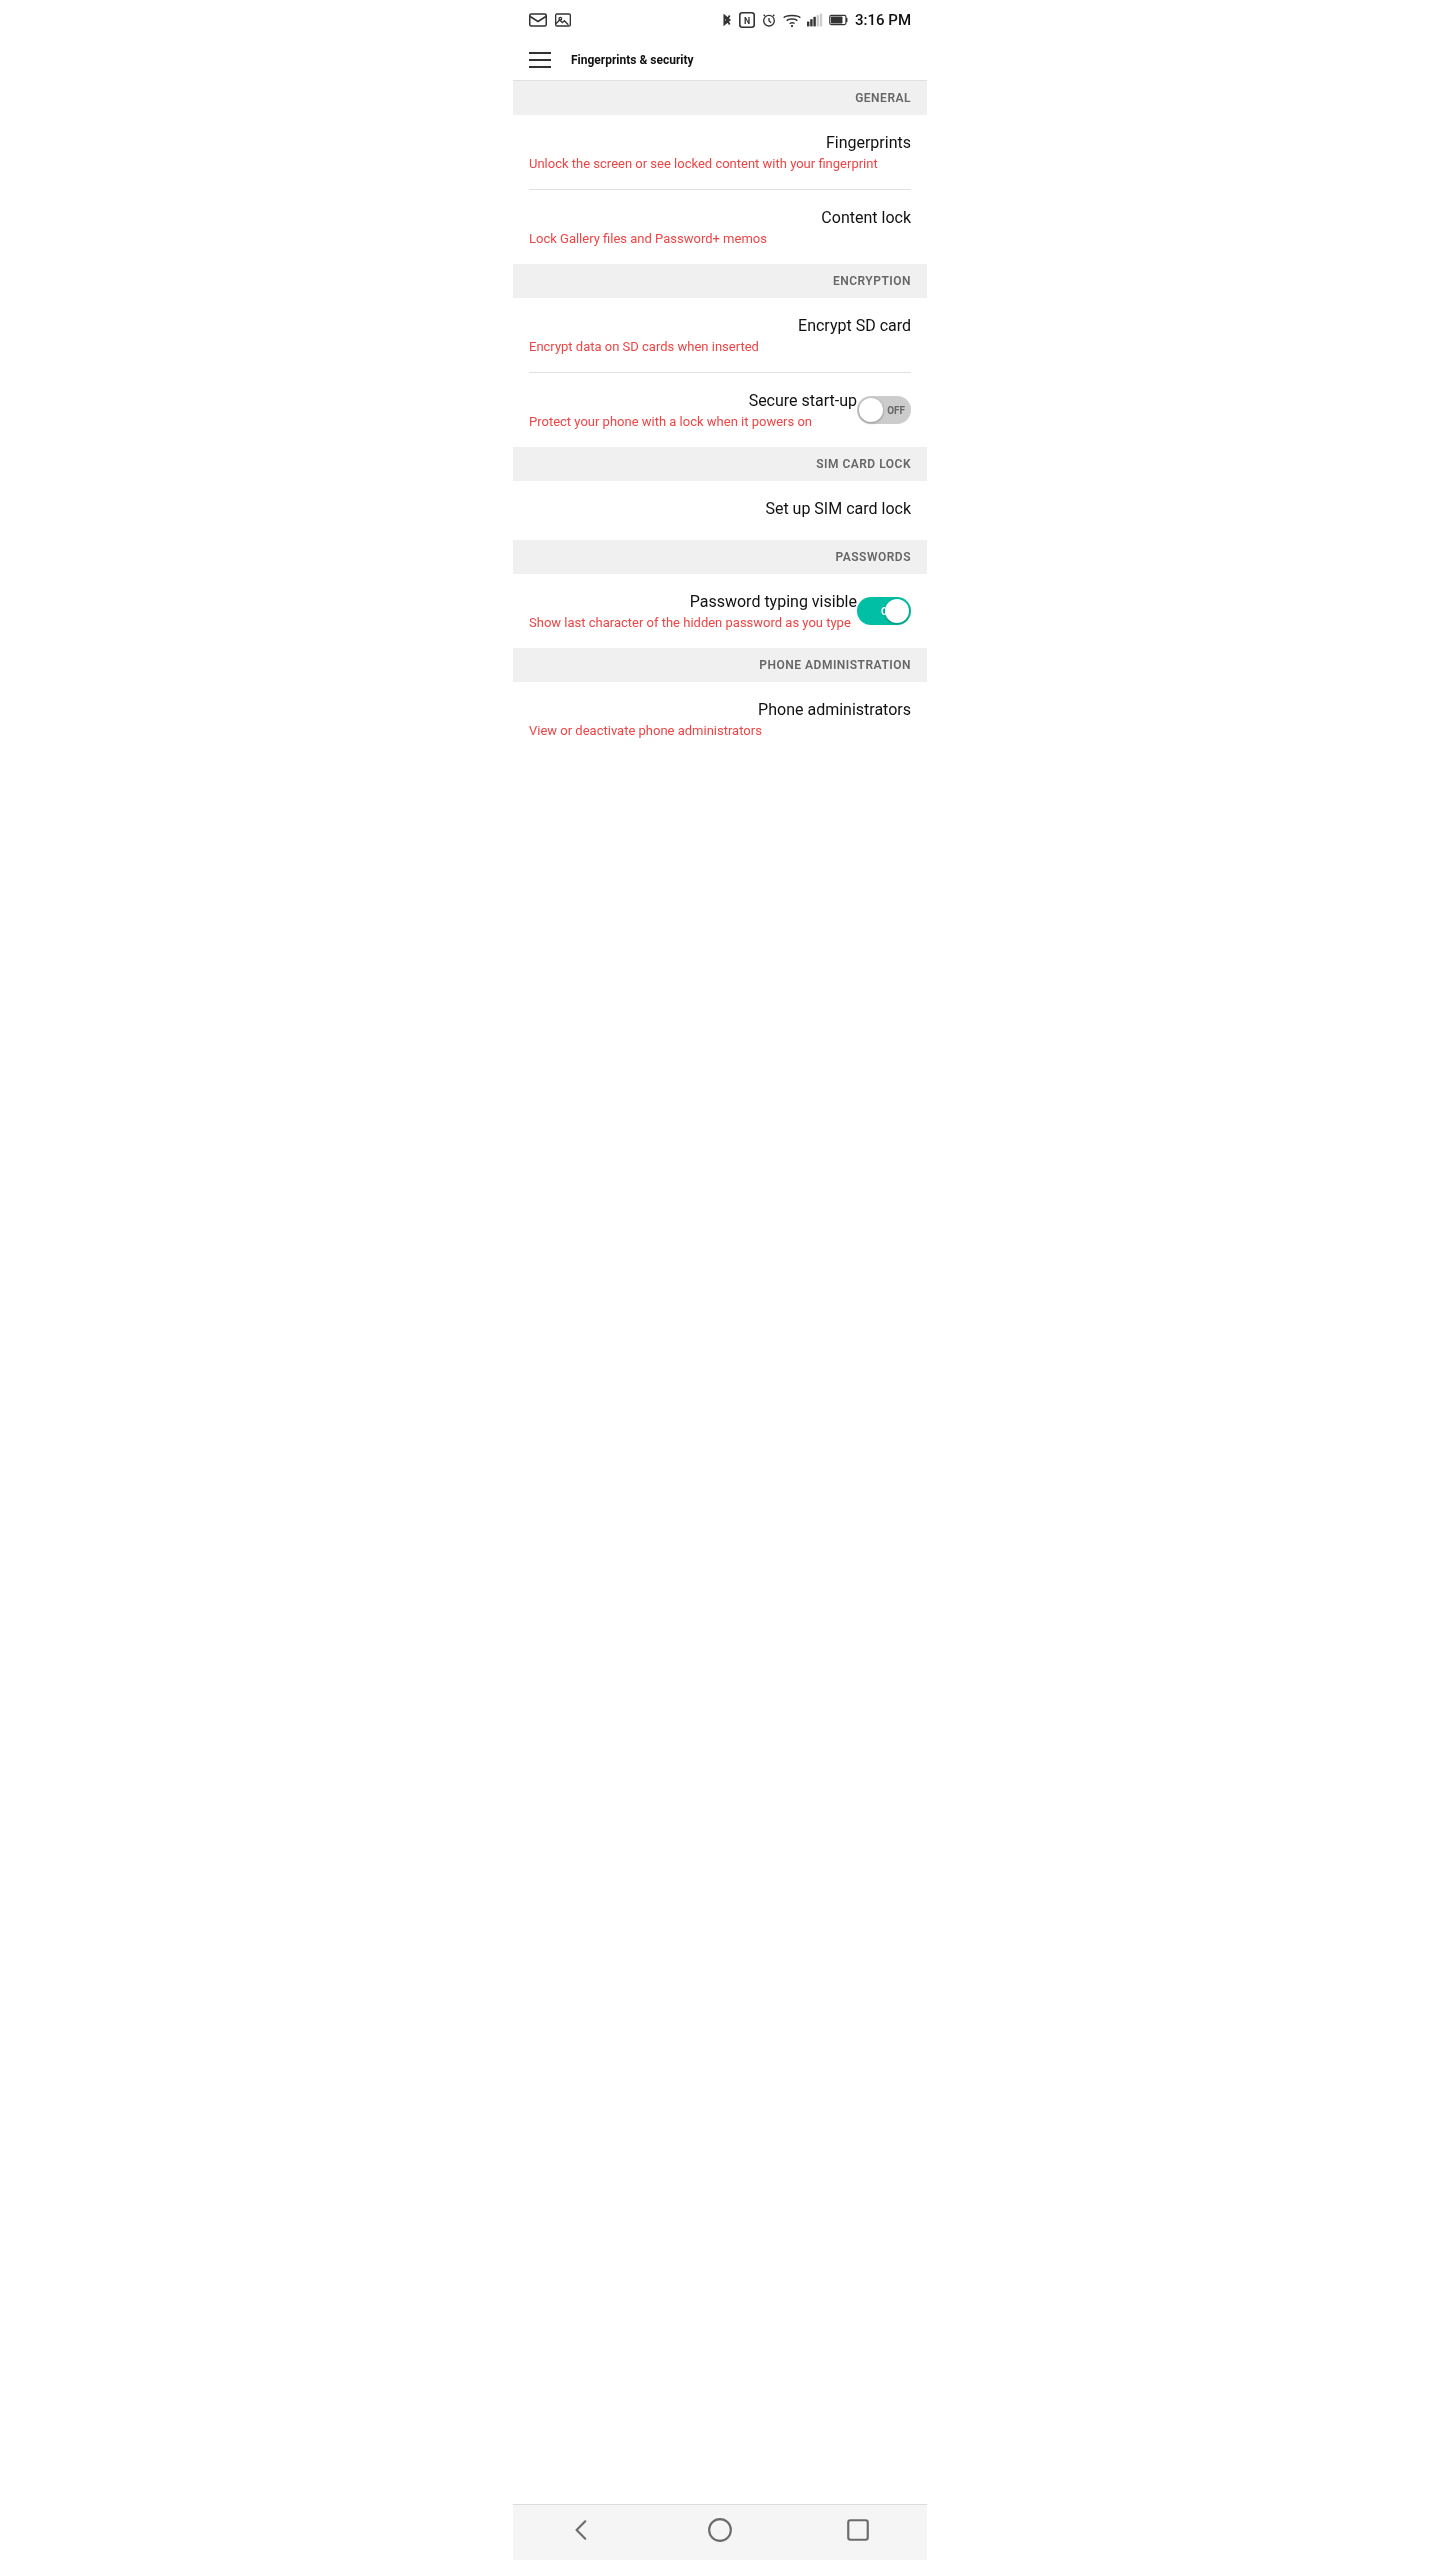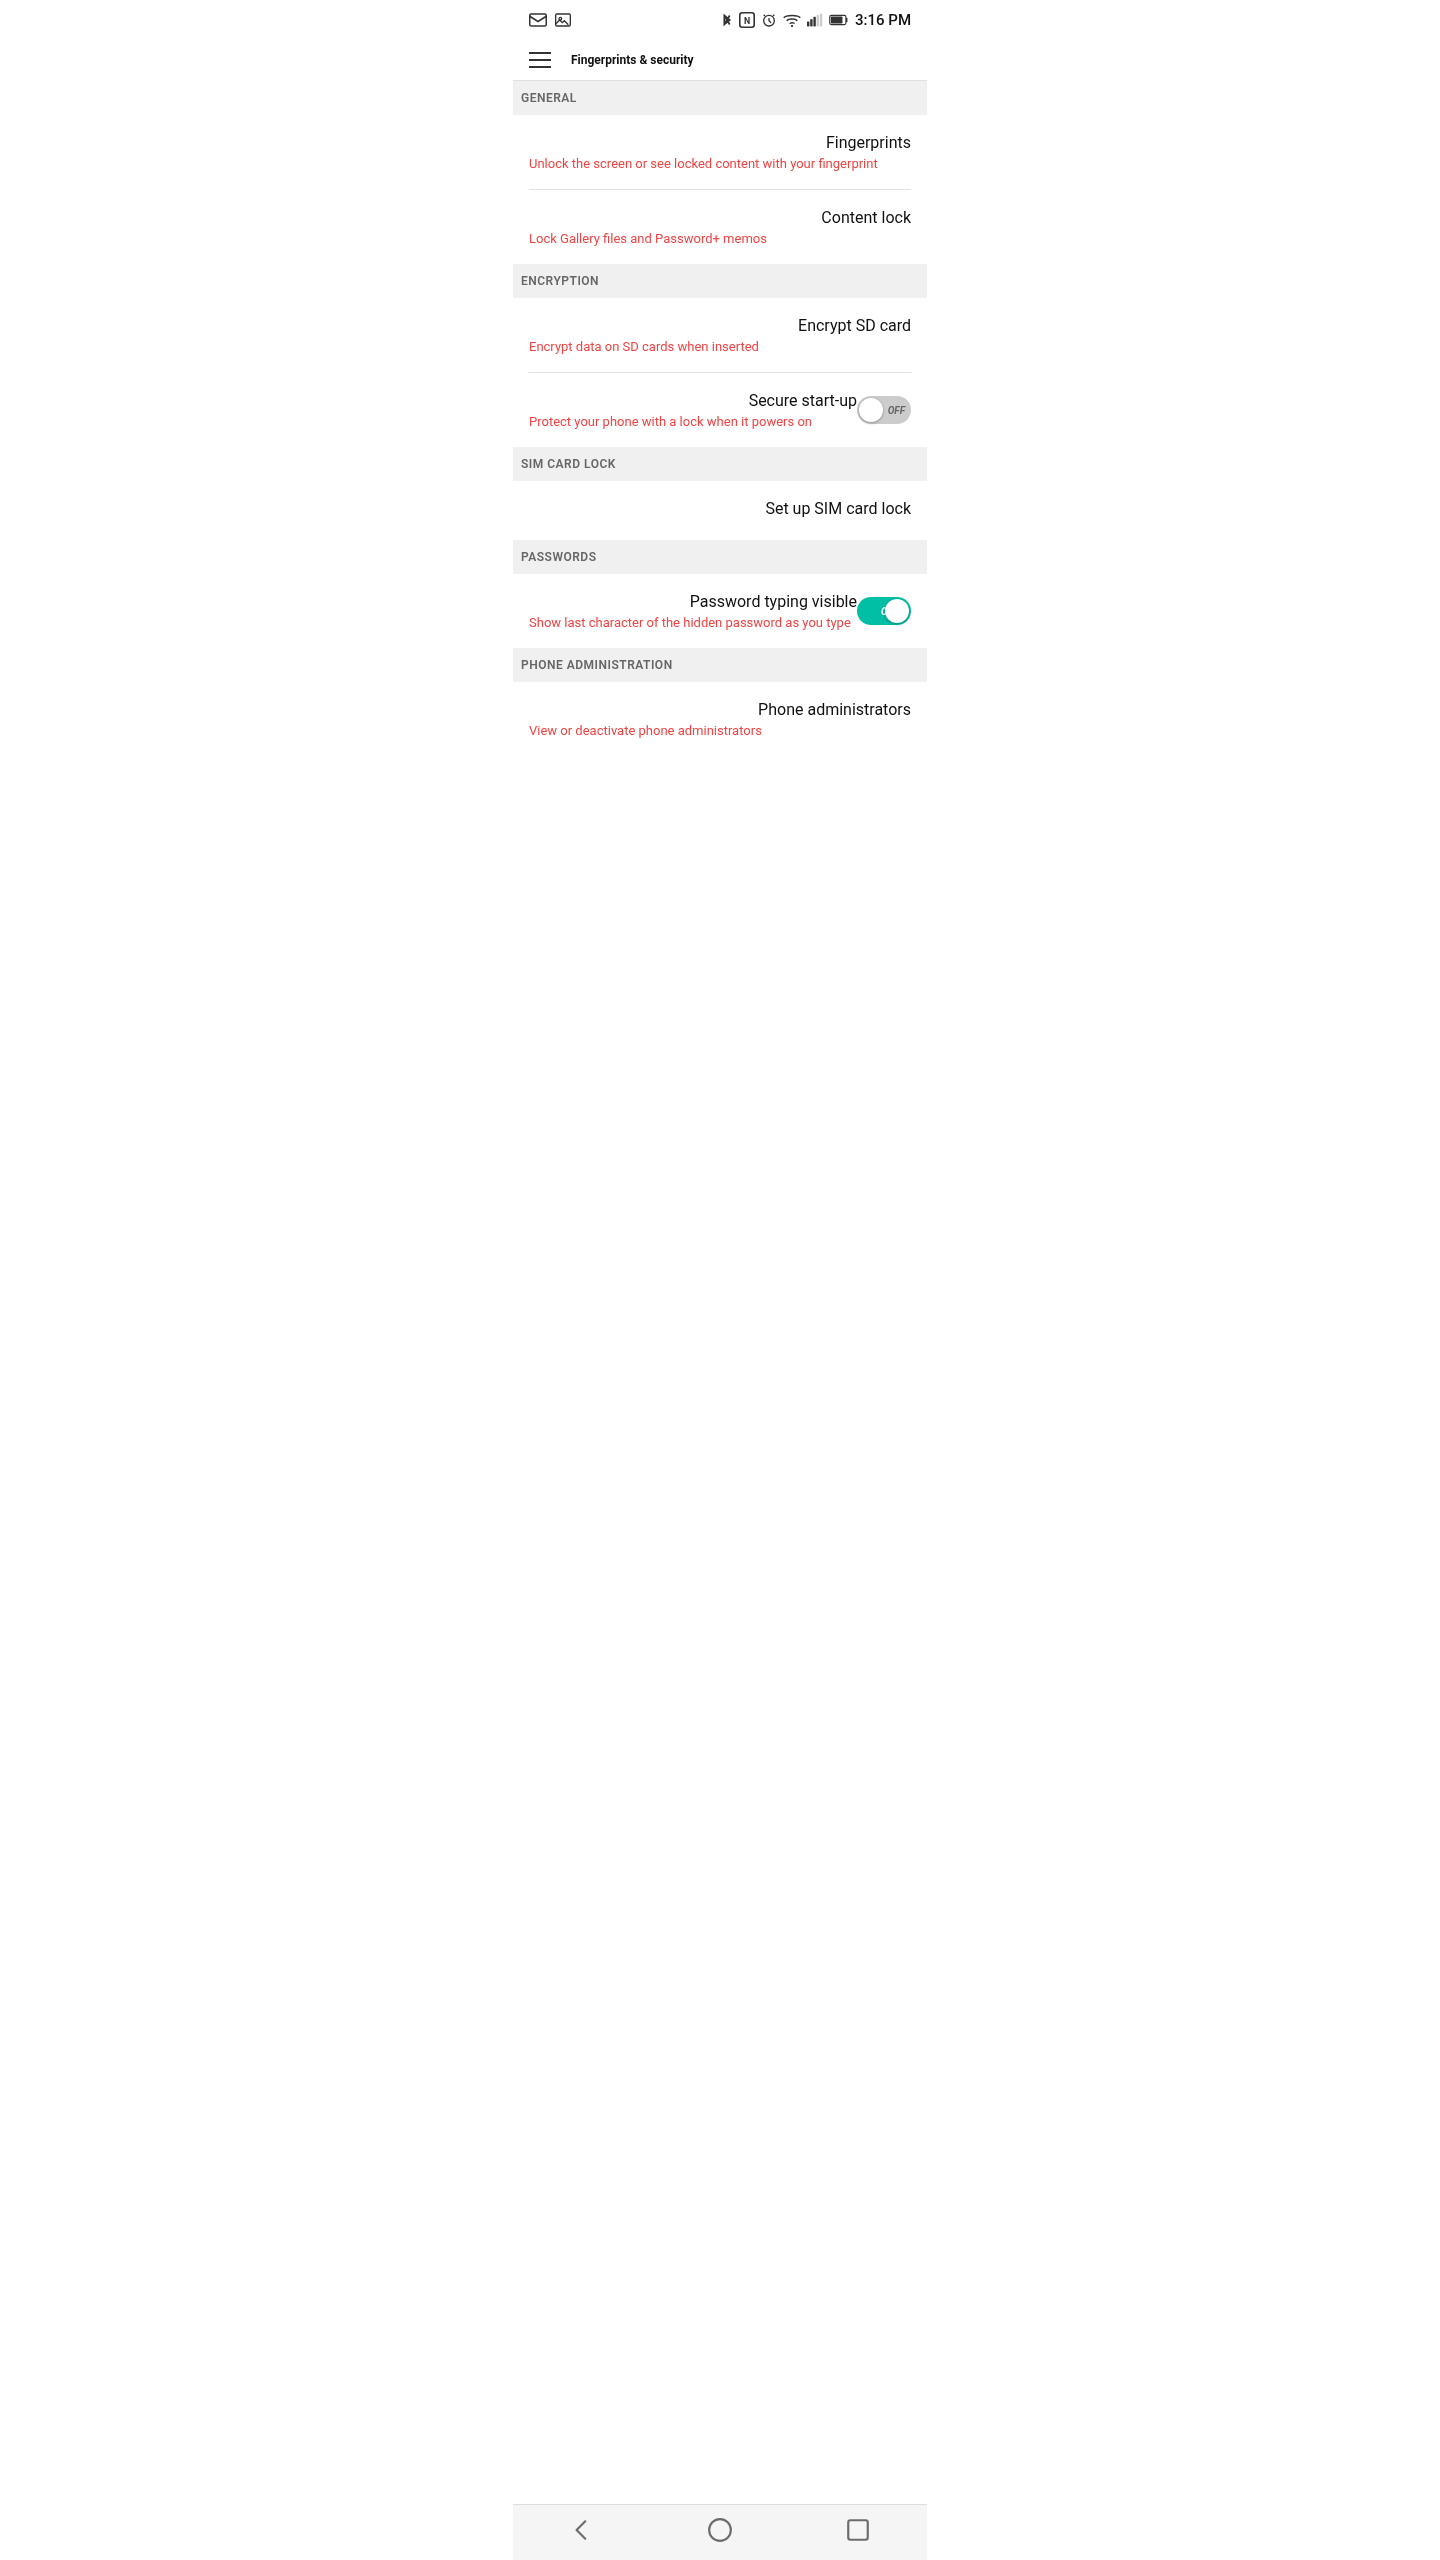--- a/index.html
+++ b/index.html
@@ -69,26 +69,27 @@
 
     .header-title {
       font-size: 12px;
       font-weight: bold;
       color: #111;
     }
 
     
     .section-header {
       background: #f0f0f0;
-      padding: 10px 8px;
+      padding: 10px 16px;
       font-size: 12px;
       font-weight: 600;
       color: #666;
       letter-spacing: 0.5px;
       text-transform: uppercase;
+      text-align: right;
     }
 
     
     .settings-item {
       background: #ffffff;
       padding: 18px 16px;
       display: flex;
       align-items: center;
       justify-content: space-between;
       cursor: pointer;
@@ -136,21 +137,20 @@
 
     .toggle-switch.on {
       background: #00bfa5;
     }
 
     .toggle-label {
       font-size: 10px;
       font-weight: bold;
       color: #888;
       position: absolute;
-      font-style: italic;
     }
 
     .toggle-switch.off .toggle-label {
       right: 6px;
       color: #666;
     }
 
     .toggle-switch.on .toggle-label {
       left: 24px;
       color: #fff;

